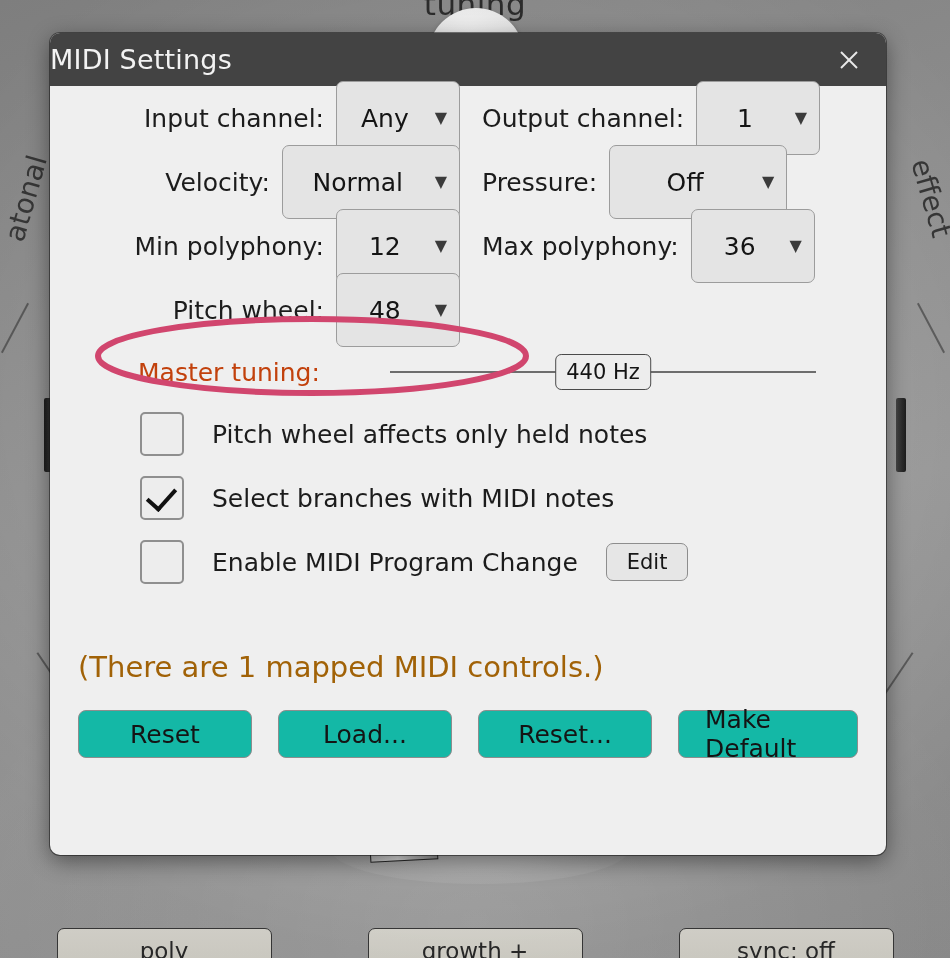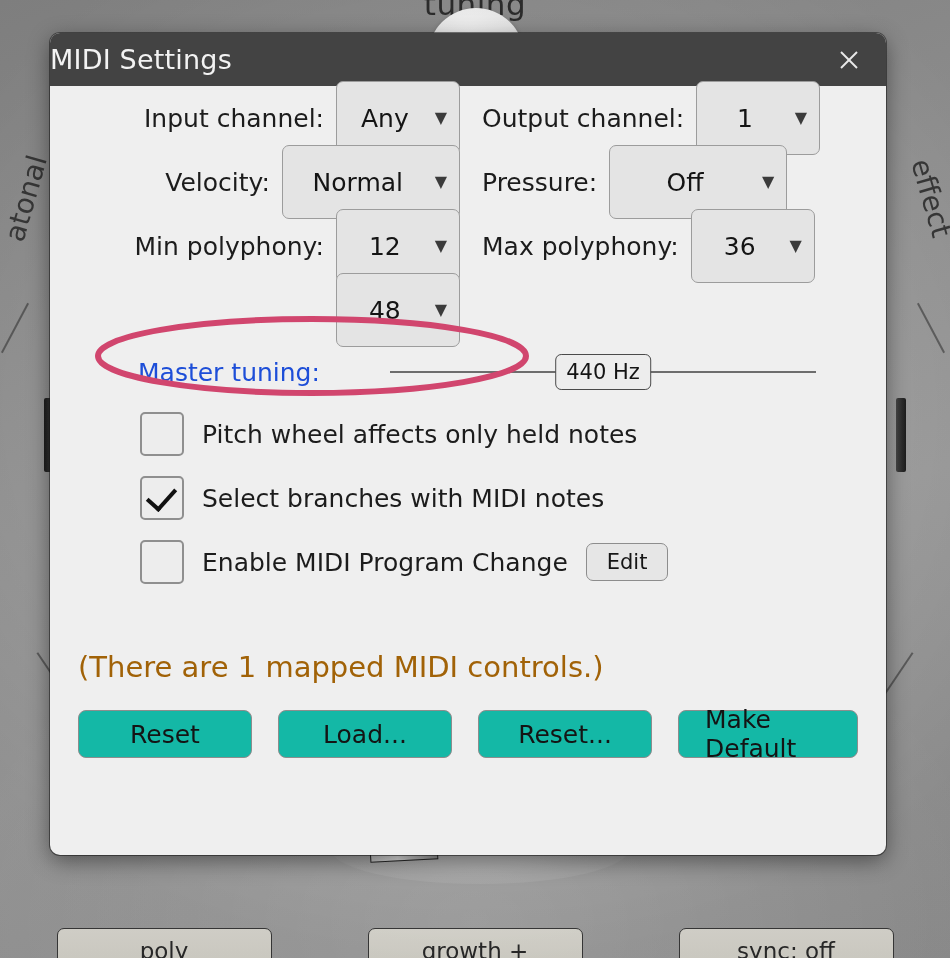--- a/index.html
+++ b/index.html
@@ -265,21 +265,21 @@
 
   
   .tuning-row {
     display: flex;
     align-items: center;
     height: 60px;
     padding-left: 60px;
   }
   .tuning-label {
     font-size: 25px;
-    color: #1d4ed8;
+    color: #c2410c;
     white-space: nowrap;
     width: 252px;
   }
   .slider {
     position: relative;
     flex: 1;
     height: 40px;
     margin-right: 42px;
     display: flex;
     align-items: center;
@@ -305,21 +305,21 @@
     align-items: center;
     justify-content: center;
     font-size: 21px;
     color: #141414;
   }
 
   
   .check-row {
     display: flex;
     align-items: center;
-    gap: 18px;
+    gap: 28px;
     height: 64px;
     padding-left: 62px;
   }
   .checkbox {
     width: 40px;
     height: 40px;
     flex: 0 0 40px;
     border: 2px solid #8f8f8f;
     border-radius: 5px;
     background: #ededed;
@@ -490,20 +490,21 @@
           <span class="field-label">Max polyphony:</span>
           <span class="dropdown">
             <span class="dd-value">36</span>
             <span class="dd-caret">▼</span>
           </span>
         </div>
       </div>
 
       <div class="row">
         <div class="cell cell-left">
+          <span class="field-label">Pitch wheel:</span>
           <span class="dropdown">
             <span class="dd-value">48</span>
             <span class="dd-caret">▼</span>
           </span>
         </div>
         <div class="cell cell-right"></div>
       </div>
 
       <div class="tuning-row">
         <span class="tuning-label">Master tuning:</span>

